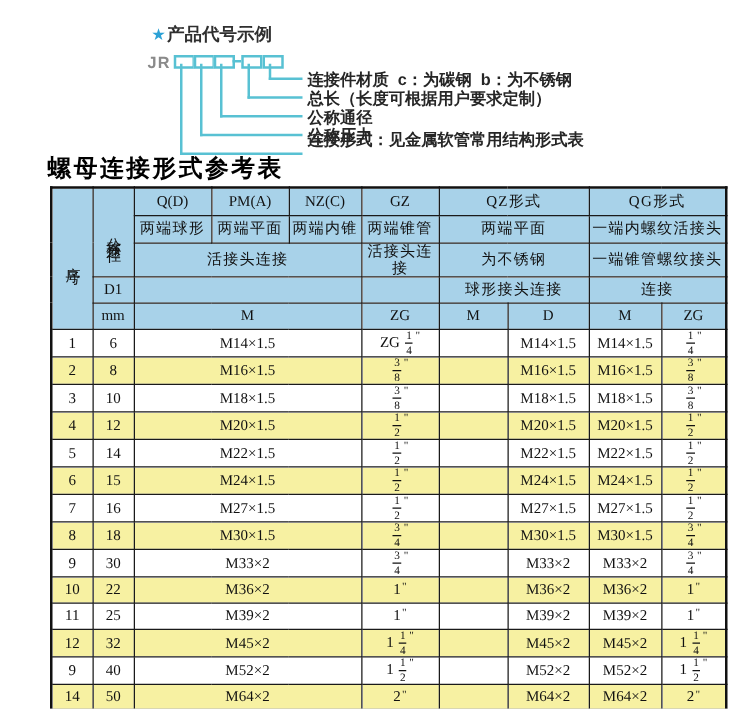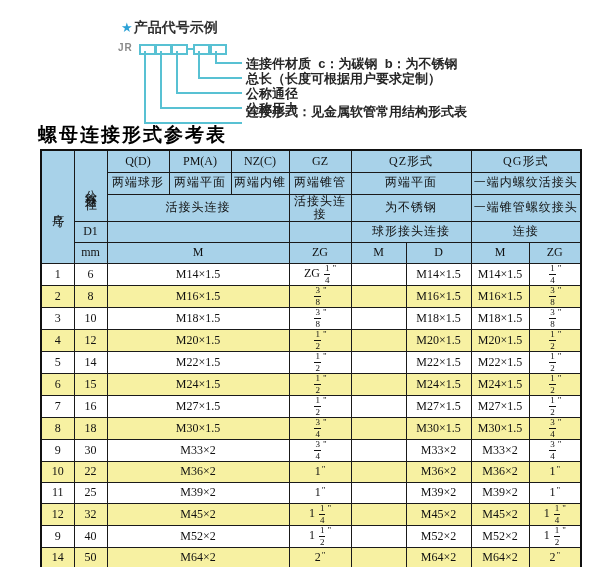--- a/index.html
+++ b/index.html
@@ -5,21 +5,21 @@
   html,body{margin:0;padding:0;background:#fff;}
   #page{position:relative;width:600px;height:567px;background:#ffffff;overflow:hidden;
         font-family:"Liberation Serif","DejaVu Serif",serif;color:#111;}
 
   
   #diagram{position:absolute;left:0;top:0;width:600px;height:150px;}
   .diag-heading{position:absolute;left:121px;top:19px;font-family:"Liberation Sans","DejaVu Sans",sans-serif;
                 font-size:14px;font-weight:bold;color:#2f2f2f;white-space:pre;}
   .diag-heading .star{color:#2ba1d6;margin-right:1px;font-size:13px;}
   .code-prefix{position:absolute;left:118px;top:42px;font-family:"Liberation Sans","DejaVu Sans",sans-serif;
-               font-size:10px;font-weight:bold;color:#8a8a8a;letter-spacing:1px;}
+               font-size:13px;font-weight:bold;color:#8a8a8a;letter-spacing:1px;}
   .code-box{position:absolute;top:44px;width:13px;height:7px;background:#fff;border:2px solid #58c1d3;}
   .code-dash{position:absolute;top:48px;width:7px;height:2px;background:#58c1d3;}
   .vline{position:absolute;width:2px;background:#58c1d3;}
   .hline{position:absolute;height:2px;background:#58c1d3;}
   .diag-label{position:absolute;left:246px;height:15px;font-family:"Liberation Sans","DejaVu Sans",sans-serif;
               font-size:13px;font-weight:bold;color:#262626;white-space:pre;line-height:15px;}
 
   
   #table-title{position:absolute;left:38px;top:122px;font-size:19px;font-weight:bold;
                letter-spacing:2px;color:#000;}

